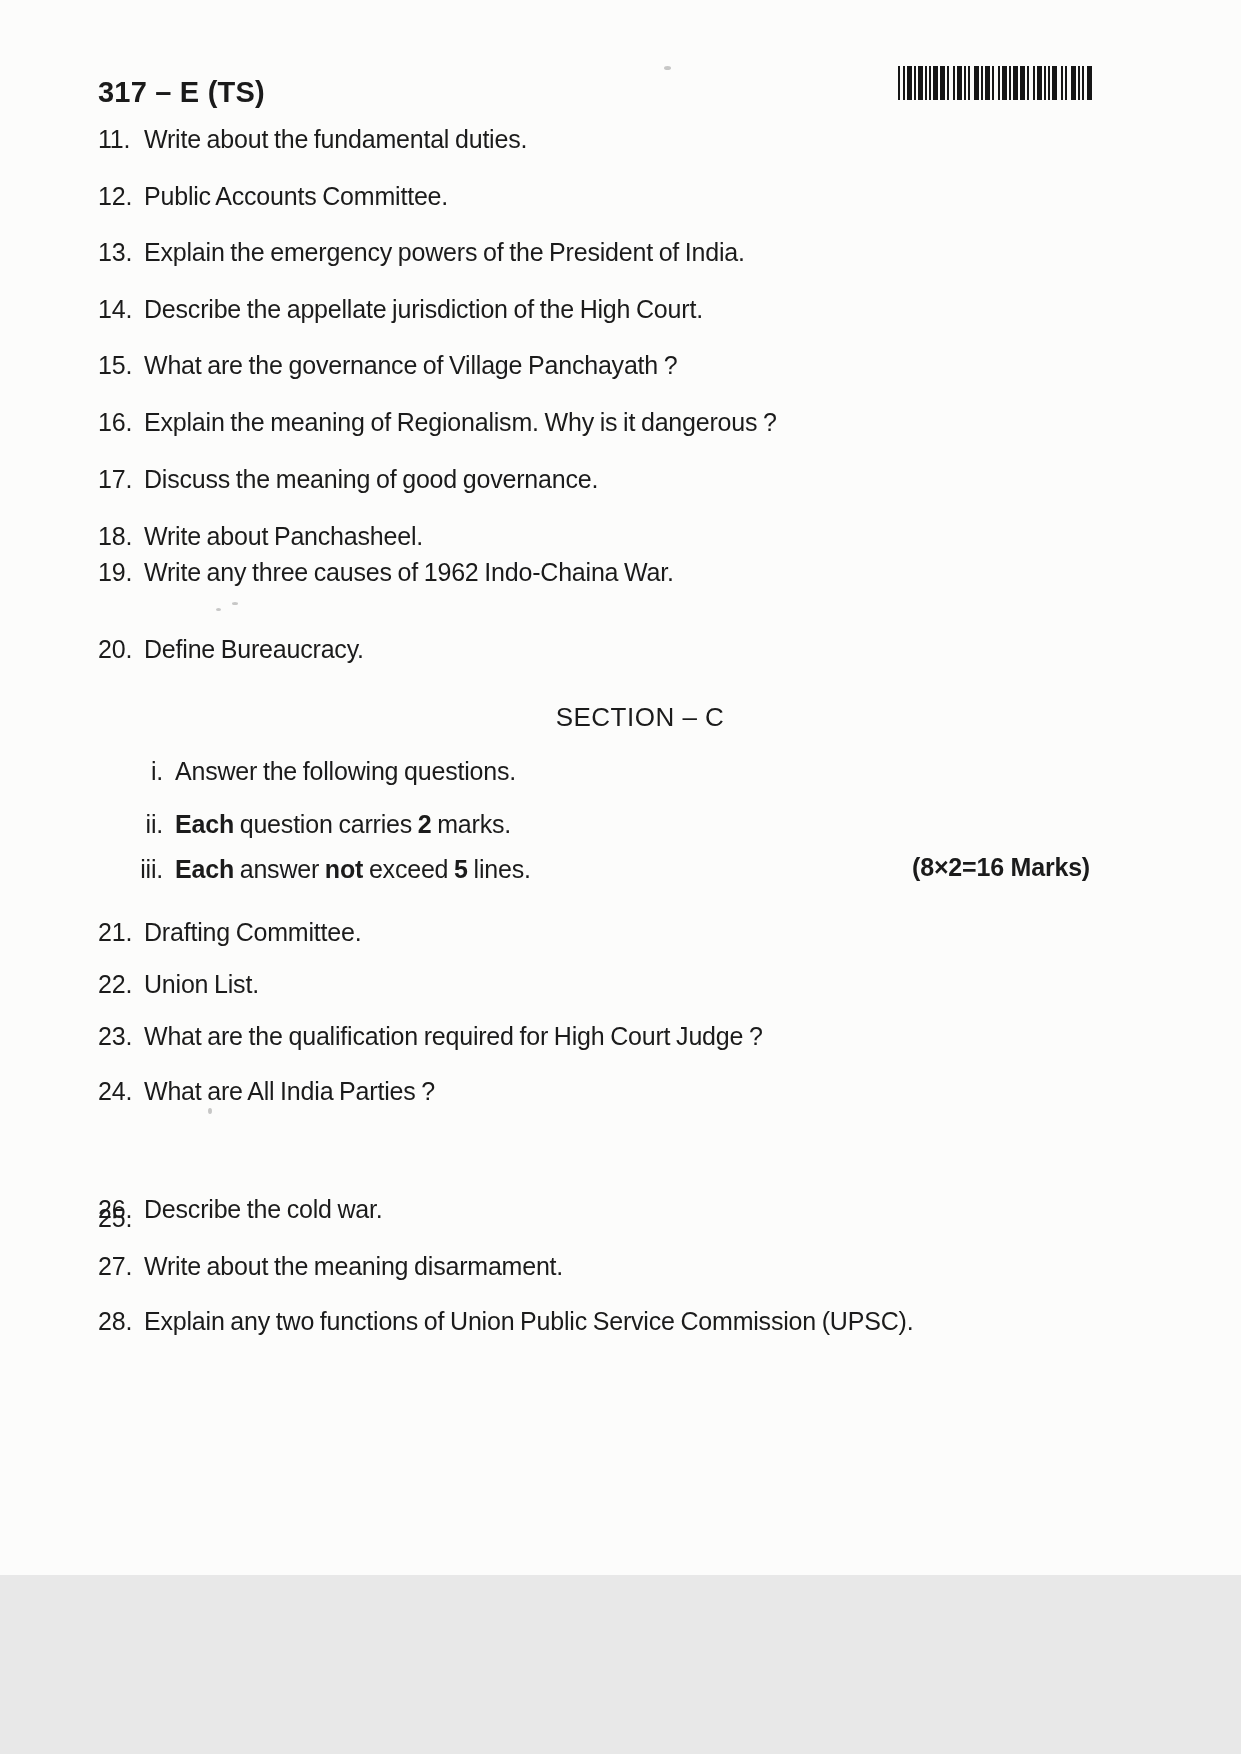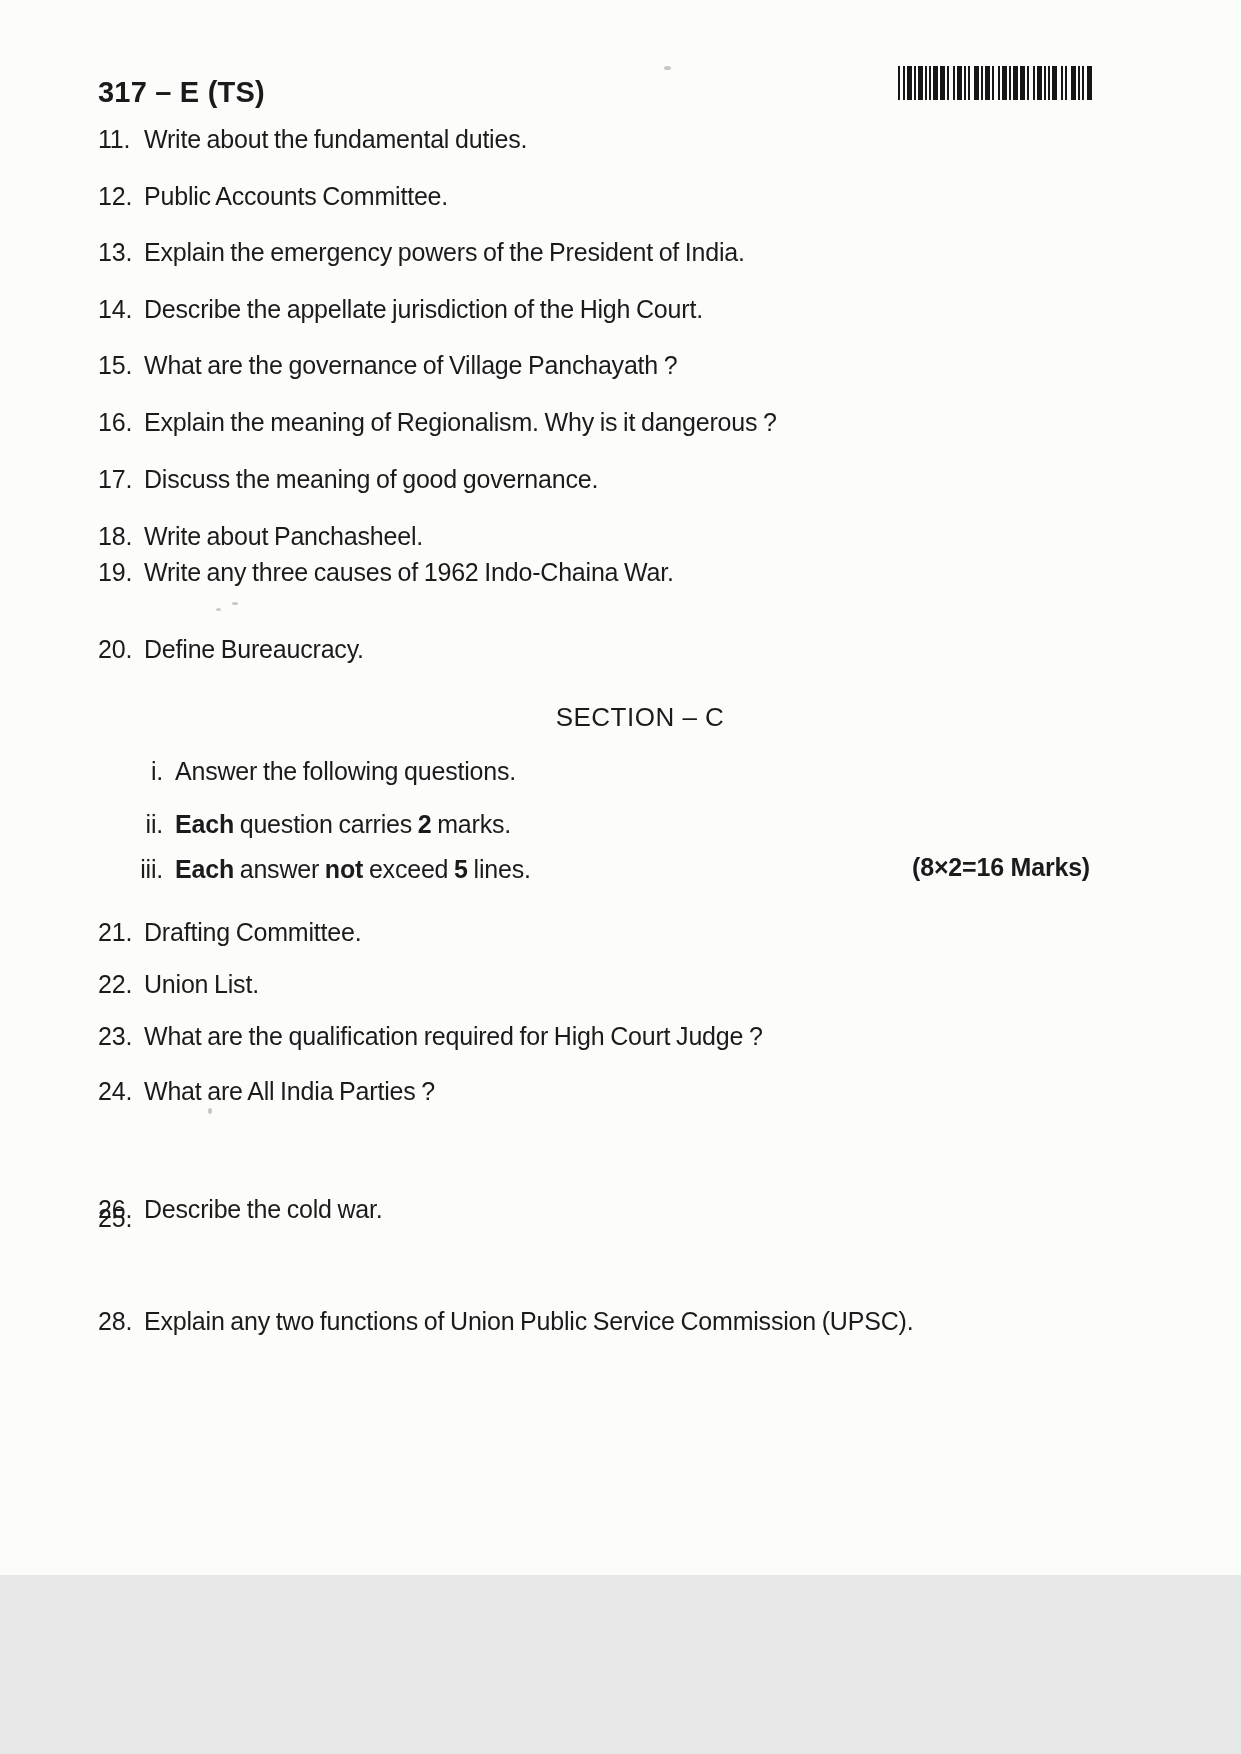--- a/index.html
+++ b/index.html
@@ -220,20 +220,24 @@
     <span class="qnum">24.</span>
     <span class="qtext">What are All India Parties ?</span>
   </div>
   <div class="q" style="top:1204px">
     <span class="qnum">25.</span>
   </div>
   <div class="q" style="top:1195px">
     <span class="qnum">26.</span>
     <span class="qtext">Describe the cold war.</span>
   </div>
+  <div class="q" style="top:1252px">
+    <span class="qnum">27.</span>
+    <span class="qtext">Write about the meaning disarmament.</span>
+  </div>
   <div class="q" style="top:1307px">
     <span class="qnum">28.</span>
     <span class="qtext">Explain any two functions of Union Public Service Commission (UPSC).</span>
   </div>
 
   <div class="page-number">313</div>
 
   <span class="speck" style="left:664px; top:66px; width:7px; height:4px;"></span>
   <span class="speck" style="left:216px; top:608px; width:5px; height:3px;"></span>
   <span class="speck" style="left:232px; top:602px; width:6px; height:3px;"></span>

